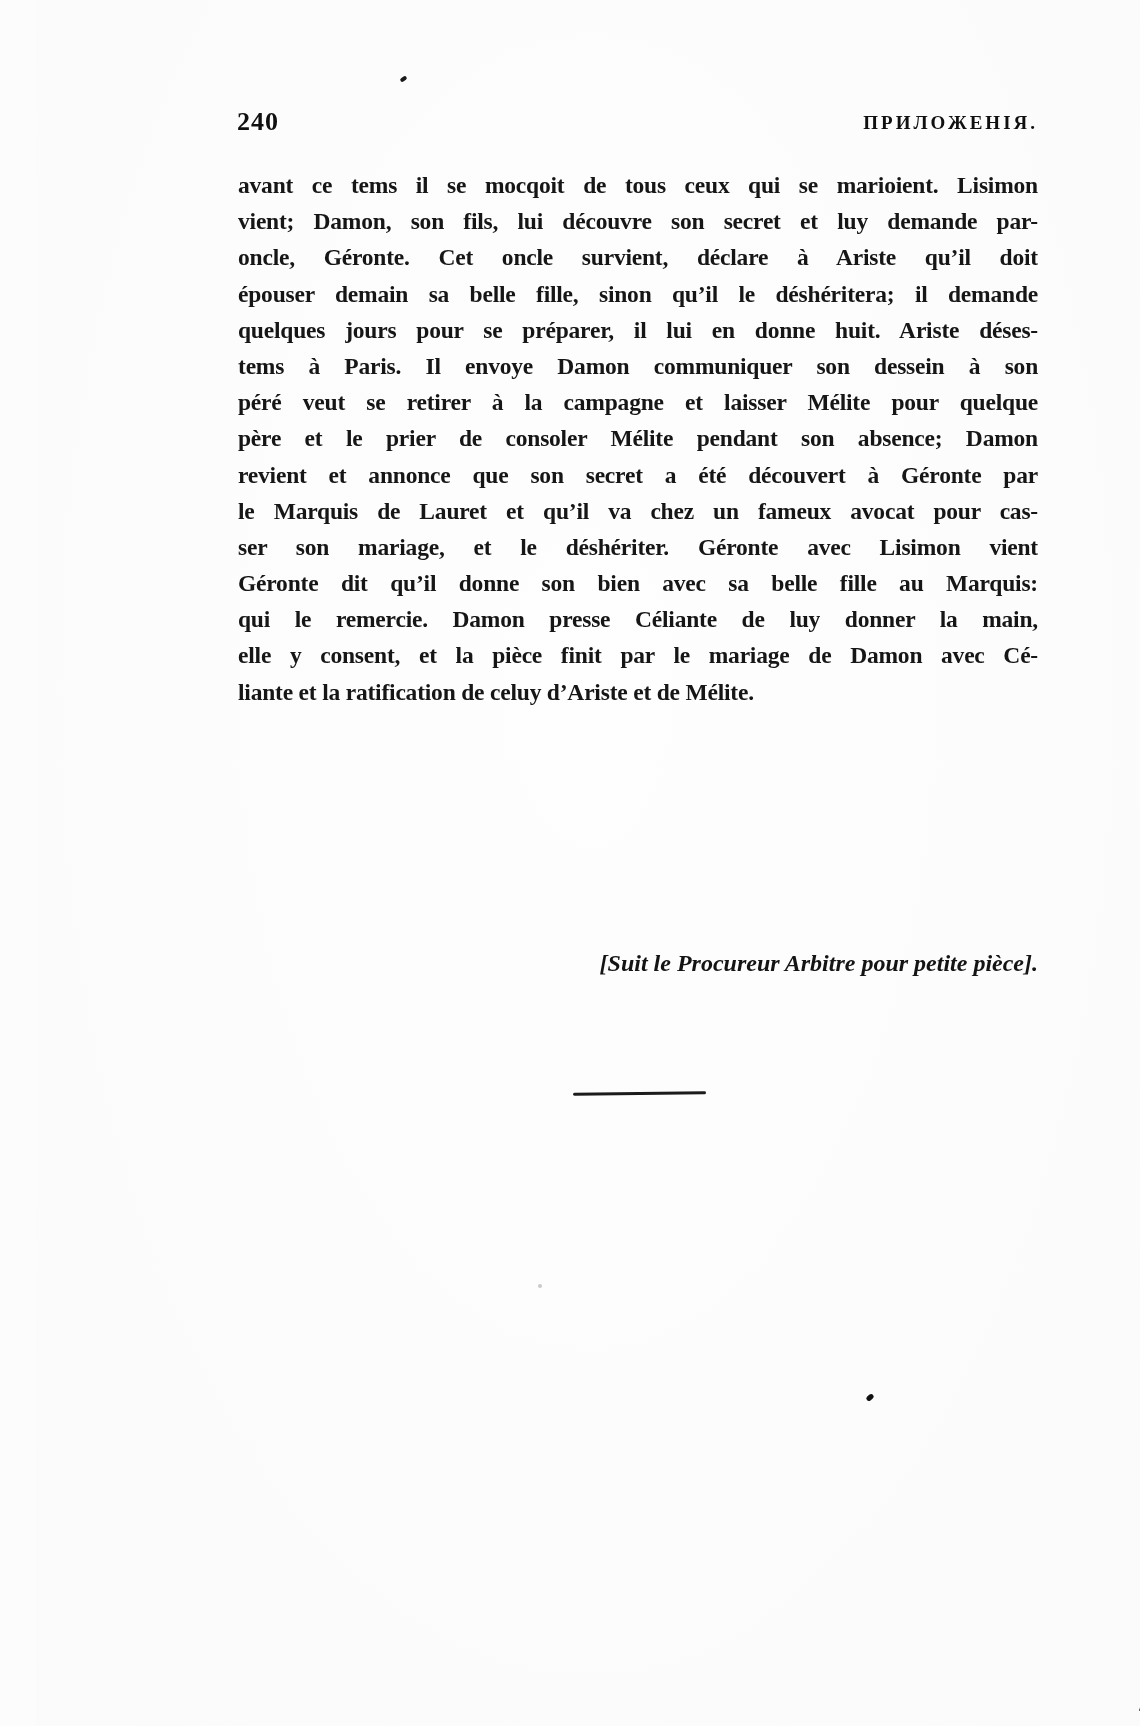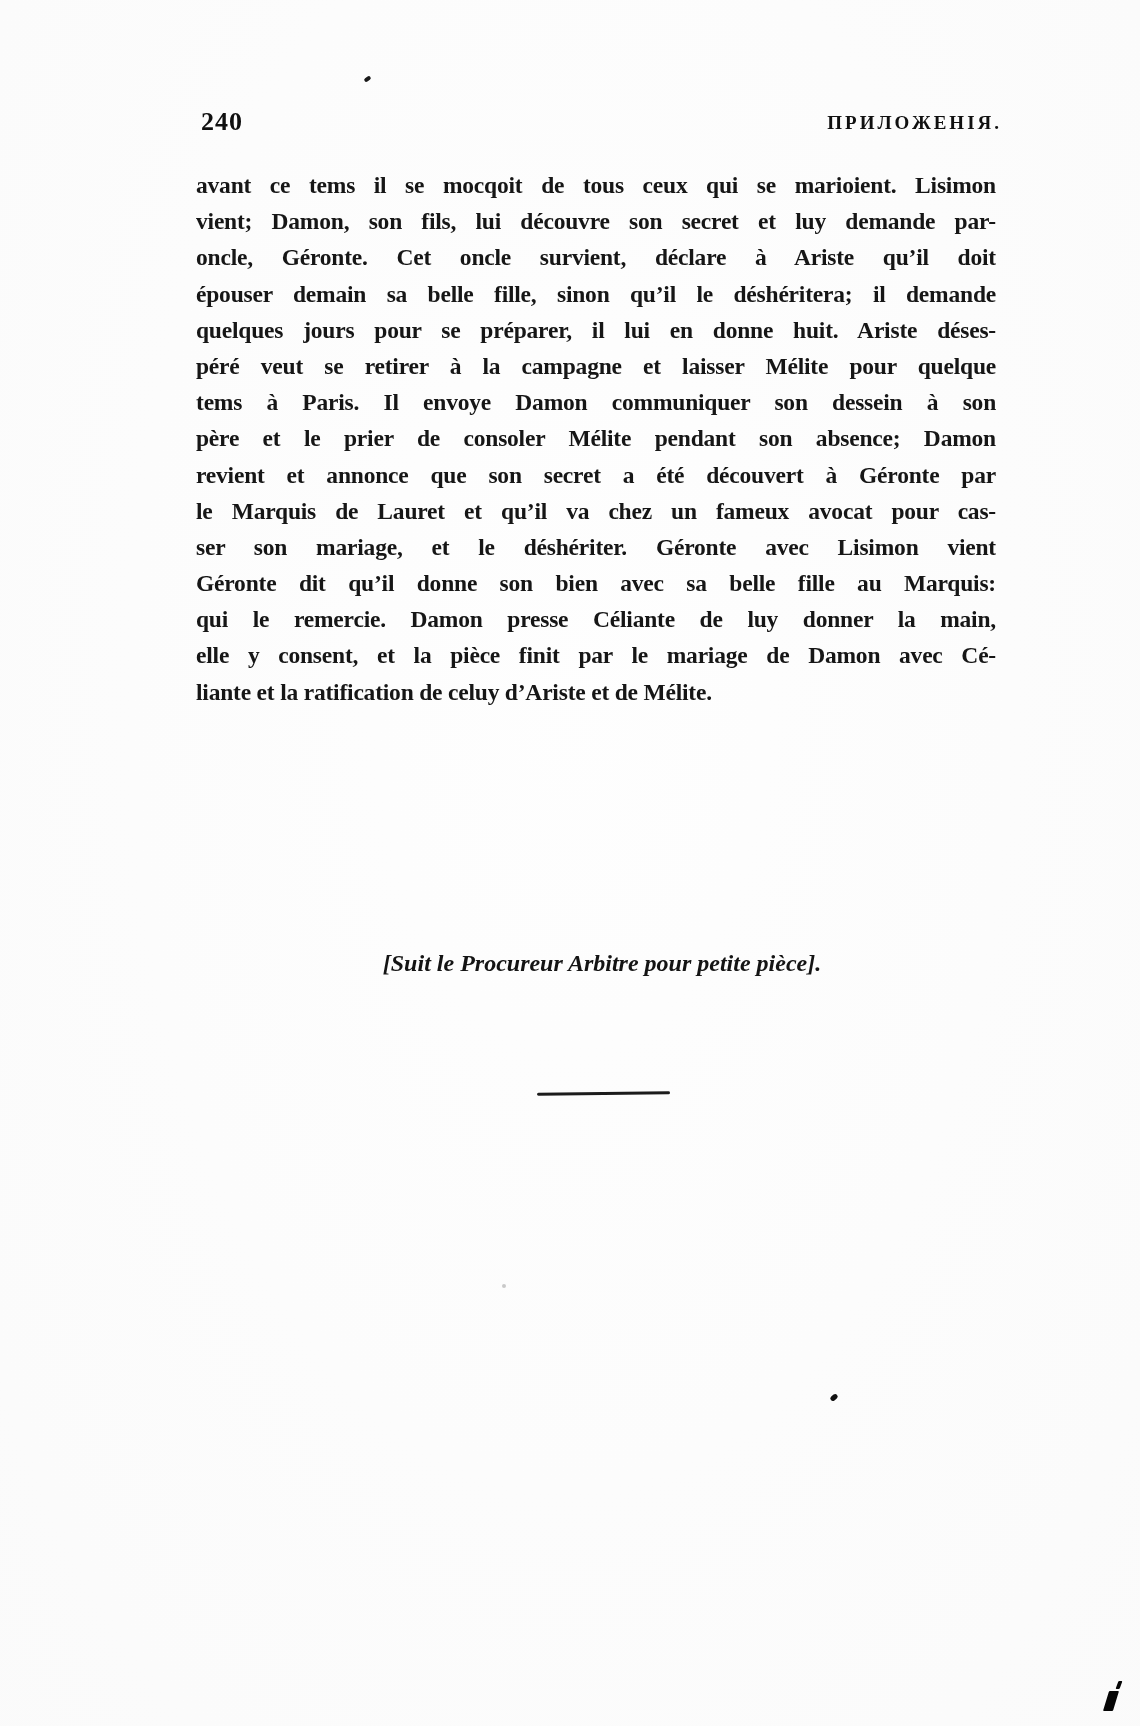--- a/index.html
+++ b/index.html
@@ -11,20 +11,21 @@
     overflow: hidden;
     font-family: "Liberation Serif", "DejaVu Serif", serif;
     color: #151515;
   }
   .scan-page {
     position: absolute;
     inset: 0;
     background:
       radial-gradient(ellipse at 50% 40%, rgba(255,255,255,0.6), rgba(246,246,246,0.25)),
       #fcfcfc;
+    margin-left: 36px;
   }
   .page-number {
     position: absolute;
     left: 201px;
     top: 107px;
     font-size: 26px;
     font-weight: 700;
     letter-spacing: 1px;
     color: #101010;
   }
@@ -34,21 +35,21 @@
     top: 112px;
     width: 800px;
     text-align: right;
     font-size: 19px;
     font-weight: 700;
     letter-spacing: 3px;
     color: #101010;
   }
   .body-block {
     position: absolute;
-    left: 196px;
+    left: 202px;
     top: 167px;
     width: 800px;
   }
   .text-line {
     font-size: 23.5px;
     font-weight: 700;
     line-height: 36.2px;
     height: 36.2px;
     letter-spacing: -0.2px;
     text-align: justify;
@@ -57,21 +58,21 @@
     color: #161616;
   }
   .text-line.last {
     text-align-last: left;
   }
   .stage-note {
     position: absolute;
     left: 202px;
     top: 950px;
     width: 800px;
-    text-align: center;
+    text-align: right;
     font-style: italic;
     font-weight: 700;
     font-size: 24px;
     color: #141414;
   }
   .section-rule {
     position: absolute;
     left: 537px;
     top: 1092px;
     width: 133px;
@@ -138,22 +139,22 @@
   <div class="page-number">240</div>
 
   <div class="running-header">ПРИЛОЖЕНІЯ.</div>
 
   <div class="body-block">
     <div class="text-line">avant ce tems il se mocqoit de tous ceux qui se marioient. Lisimon</div>
     <div class="text-line">vient; Damon, son fils, lui découvre son secret et luy demande par-</div>
     <div class="text-line">oncle, Géronte. Cet oncle survient, déclare à Ariste qu’il doit</div>
     <div class="text-line">épouser demain sa belle fille, sinon qu’il le déshéritera; il demande</div>
     <div class="text-line">quelques jours pour se préparer, il lui en donne huit. Ariste déses-</div>
+    <div class="text-line">tems à Paris. Il envoye Damon communiquer son dessein à son</div>
     <div class="text-line">péré veut se retirer à la campagne et laisser Mélite pour quelque</div>
-    <div class="text-line">tems à Paris. Il envoye Damon communiquer son dessein à son</div>
     <div class="text-line">père et le prier de consoler Mélite pendant son absence; Damon</div>
     <div class="text-line">revient et annonce que son secret a été découvert à Géronte par</div>
     <div class="text-line">le Marquis de Lauret et qu’il va chez un fameux avocat pour cas-</div>
     <div class="text-line">ser son mariage, et le déshériter. Géronte avec Lisimon vient</div>
     <div class="text-line">Géronte dit qu’il donne son bien avec sa belle fille au Marquis:</div>
     <div class="text-line">qui le remercie. Damon presse Céliante de luy donner la main,</div>
     <div class="text-line">elle y consent, et la pièce finit par le mariage de Damon avec Cé-</div>
     <div class="text-line last">liante et la ratification de celuy d’Ariste et de Mélite.</div>
   </div>
 

